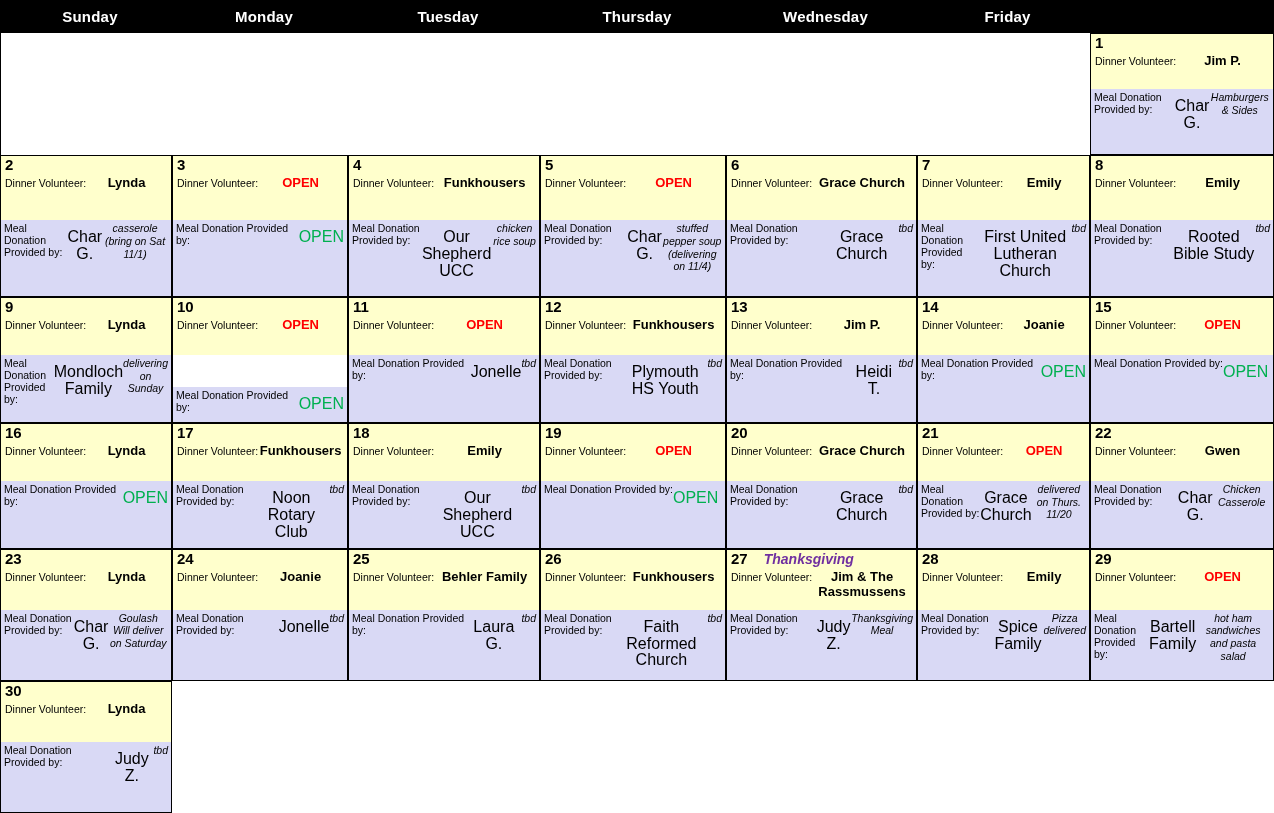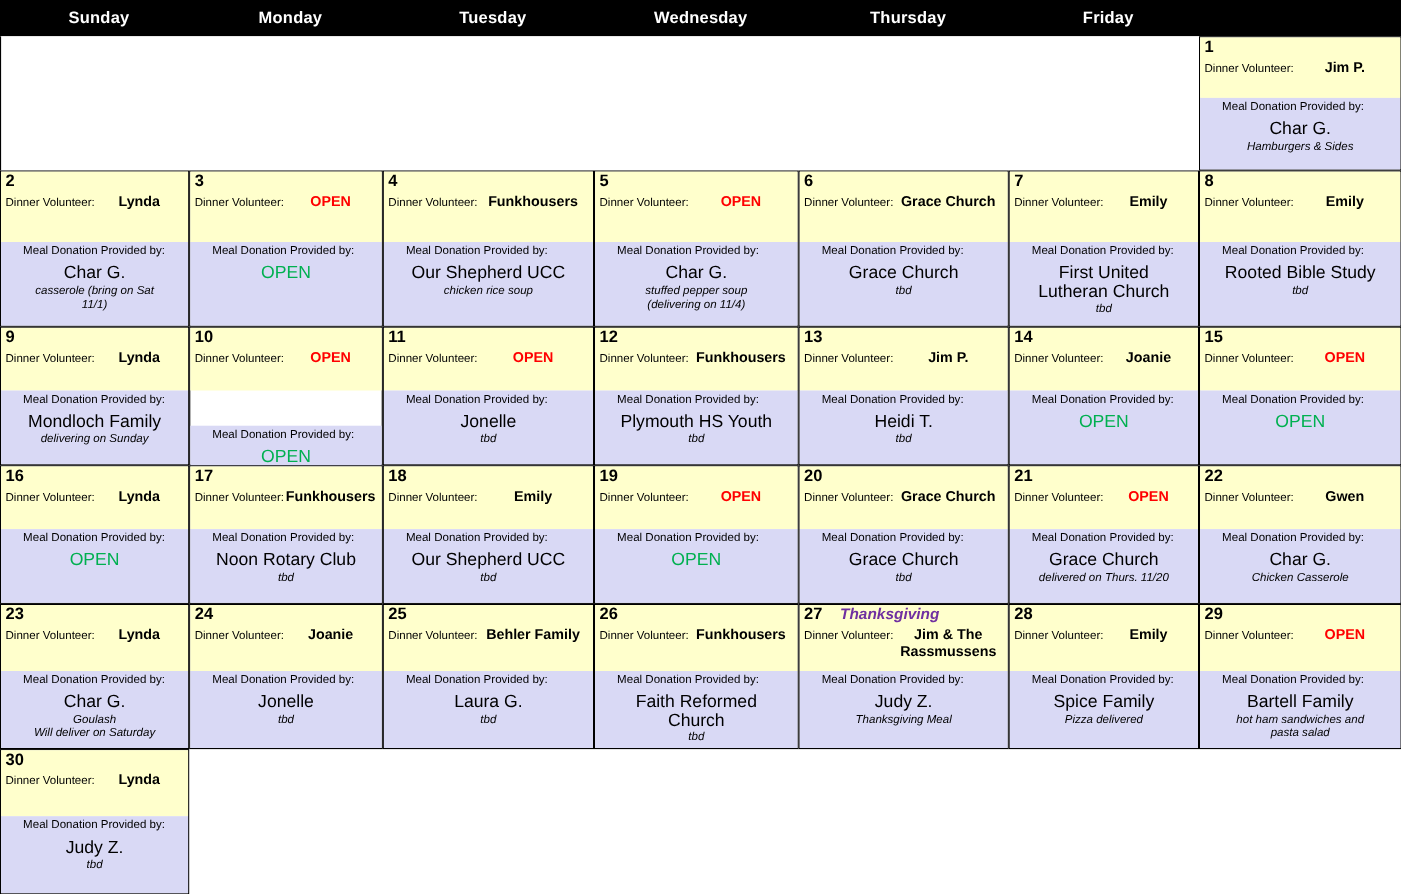--- a/index.html
+++ b/index.html
@@ -22,22 +22,22 @@
     display:grid;
     grid-template-columns:172px 176px 192px 186px 191px 173px 184px;
     grid-template-rows:122px 142px 126px 126px 132px 132px;
   }
   .day-cell{
     border:1px solid #000000;box-sizing:border-box;
     display:flex;flex-direction:column;overflow:visible;
   }
   .sec-vol{background:#FFFFCC;flex:0 0 46%;padding:1px 4px 0;box-sizing:border-box;}
   .sec-don{
-    background:#D9D9F5;flex:1 1 auto;padding:2px 20px;box-sizing:border-box;
-    text-align:center;display:flex;flex-direction:column;overflow:visible;
+    background:#D9D9F5;flex:1 1 auto;padding:2px 3px;box-sizing:border-box;
+    text-align:center;display:flex;flex-direction:row;overflow:visible;
   }
   .top-line{display:flex;align-items:baseline;line-height:1.1;}
   .day-num{font-weight:bold;font-size:15px;}
   .holiday-label{color:#7030A0;font-weight:bold;font-style:italic;font-size:14px;margin-left:16px;}
   .vol-line{display:flex;align-items:baseline;margin-top:1px;}
   .vol-label{font-size:10.5px;white-space:nowrap;}
   .vol-name{flex:1;text-align:center;font-weight:bold;font-size:13px;line-height:1.2;}
   .open-red{color:#FF0000;}
   .don-label{font-size:10.5px;text-align:left;}
   .don-name{font-weight:normal;font-size:16px;line-height:1.05;margin-top:7px;}
@@ -54,24 +54,24 @@
       <div class="weekday-cell">
     <span>Sunday</span>
   </div>
       <div class="weekday-cell">
     <span>Monday</span>
   </div>
       <div class="weekday-cell">
     <span>Tuesday</span>
   </div>
       <div class="weekday-cell">
+    <span>Thursday</span>
+  </div>
+      <div class="weekday-cell">
     <span>Wednesday</span>
-  </div>
-      <div class="weekday-cell">
-    <span>Thursday</span>
   </div>
       <div class="weekday-cell">
     <span>Friday</span>
   </div>
     </div>
   <div class="grid">
     <div class="filler filler-row1" style="grid-row:1;grid-column:1/7;"></div>
     <div class="filler" style="grid-row:6;grid-column:2/8;"></div>
   <div class="day-cell" style="grid-area: 1 / 7;">
     <div class="sec-vol">

